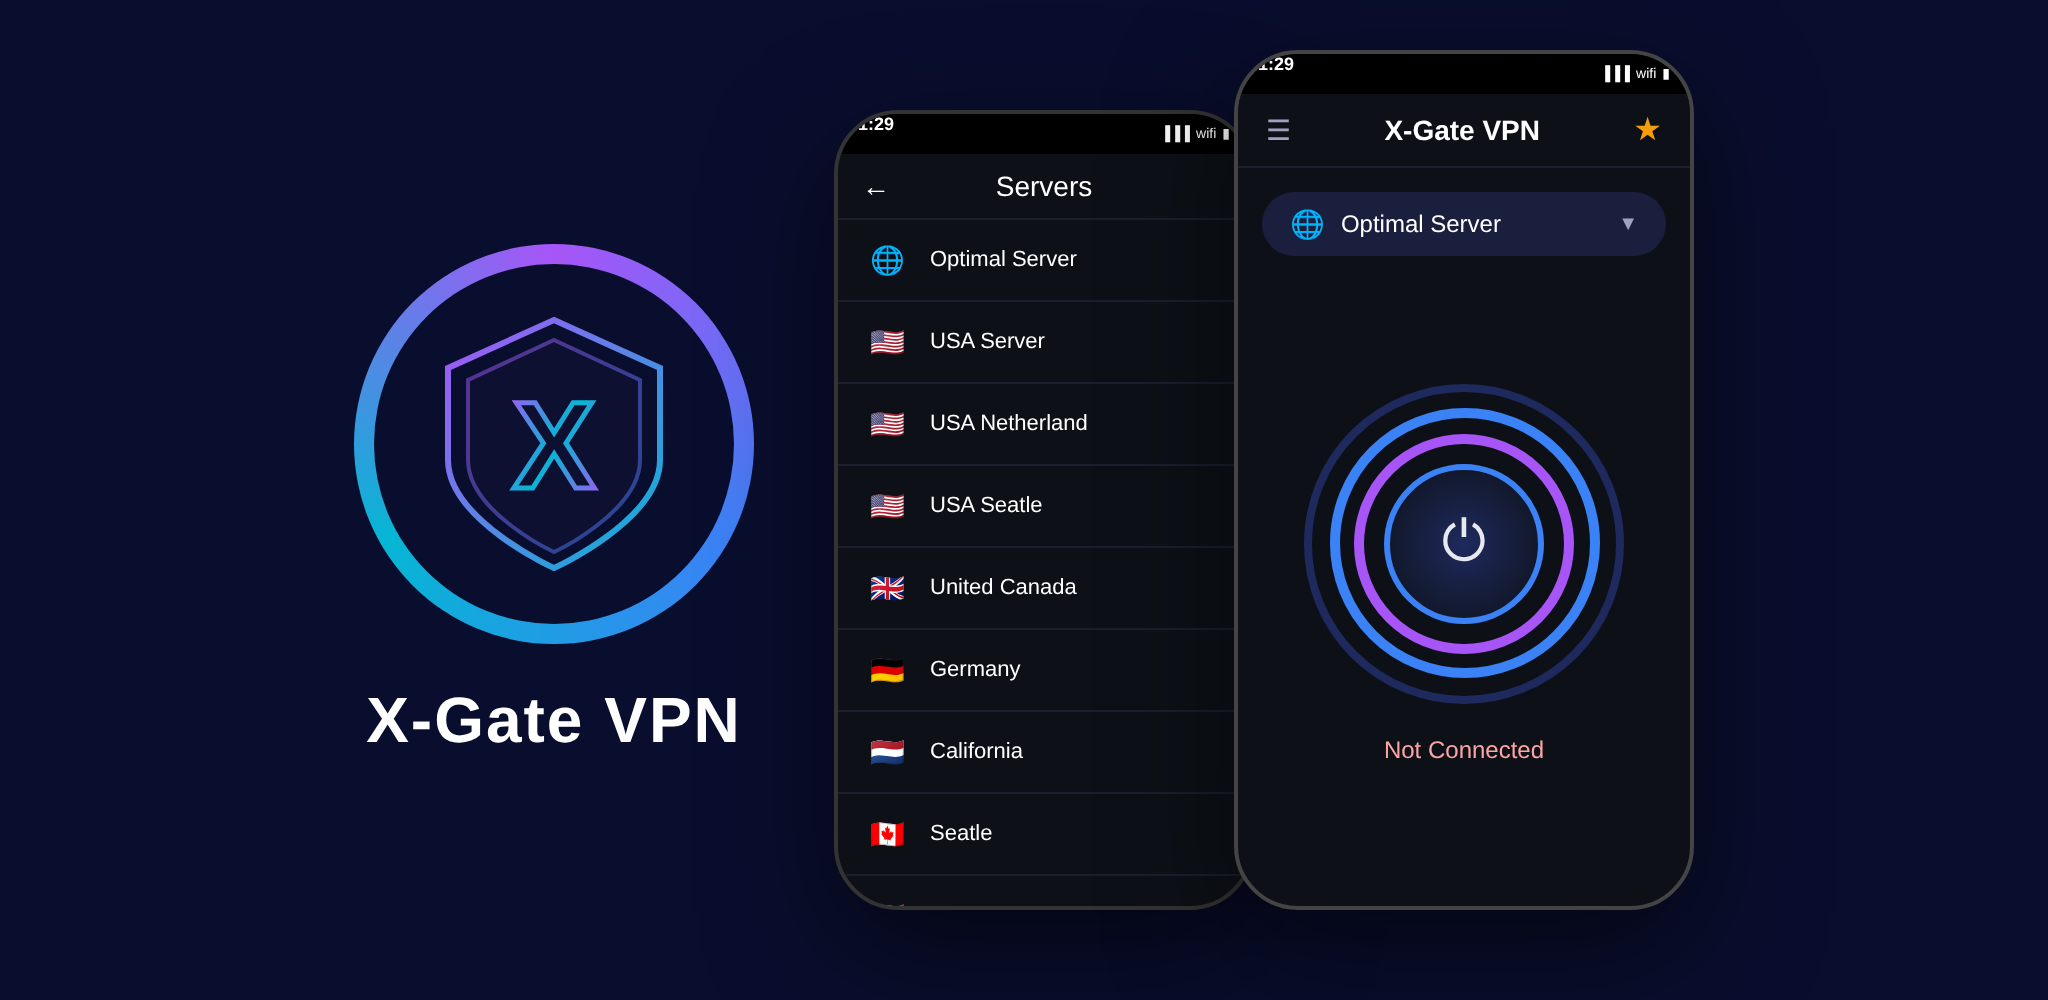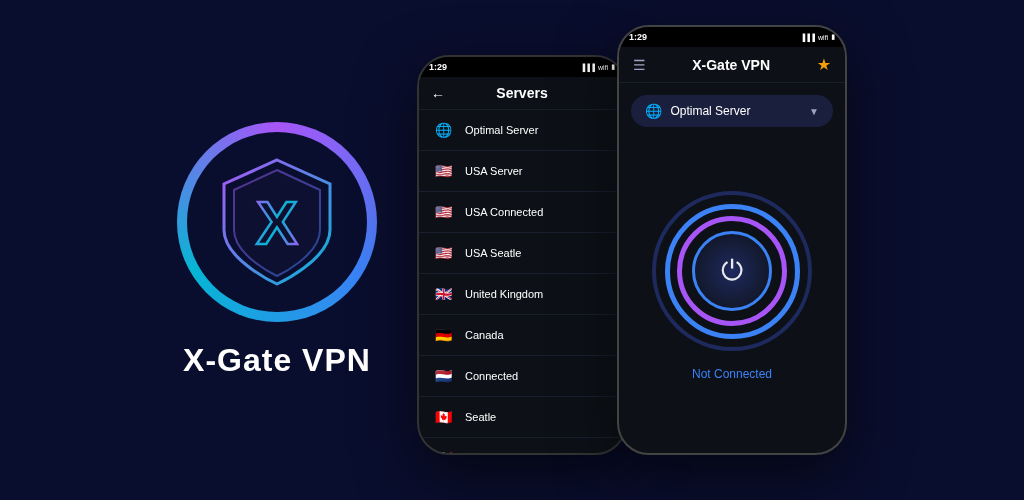--- a/index.html
+++ b/index.html
@@ -105,21 +105,20 @@
       width: 100%;
       height: 100%;
       display: flex;
       flex-direction: column;
     }
 
     .phone-status-bar {
       height: 20px;
       background: #000;
       display: flex;
-      align-items: center;
       justify-content: space-between;
       padding: 0 10px;
     }
 
     .status-time {
       color: white;
       font-size: 9px;
       font-weight: bold;
     }
 
@@ -147,21 +146,21 @@
     .phone-back-btn {
       position: absolute;
       left: 12px;
       color: white;
       font-size: 14px;
     }
 
     .phone-header-title {
       color: white;
       font-size: 14px;
-      font-weight: 700;
+      font-weight: 400;
     }
 
     .server-list {
       flex: 1;
       overflow: hidden;
     }
 
     .server-item {
       display: flex;
       align-items: center;
@@ -313,21 +312,21 @@
       z-index: 1;
     }
 
     .power-icon {
       color: white;
       font-size: 28px;
       opacity: 0.9;
     }
 
     .not-connected-text {
-      color: #3b82f6;
+      color: #fca5a5;
       font-size: 12px;
     }
   </style>
 </head>
 <body>
 
 <div class="container">
 
   <div class="logo-section">
     <div class="shield-wrapper">
@@ -379,37 +378,37 @@
         <div class="server-item">
       <div class="server-flag">🌐</div>
       <span class="server-name">Optimal Server</span>
     </div>
             <div class="server-item">
       <div class="server-flag">🇺🇸</div>
       <span class="server-name">USA Server</span>
     </div>
             <div class="server-item">
       <div class="server-flag">🇺🇸</div>
-      <span class="server-name">USA Connected</span>
+      <span class="server-name">USA Netherland</span>
     </div>
             <div class="server-item">
       <div class="server-flag">🇺🇸</div>
       <span class="server-name">USA Seatle</span>
     </div>
             <div class="server-item">
       <div class="server-flag">🇬🇧</div>
-      <span class="server-name">United Kingdom</span>
+      <span class="server-name">United Canada</span>
     </div>
             <div class="server-item">
       <div class="server-flag">🇩🇪</div>
-      <span class="server-name">Canada</span>
+      <span class="server-name">Germany</span>
     </div>
             <div class="server-item">
       <div class="server-flag">🇳🇱</div>
-      <span class="server-name">Connected</span>
+      <span class="server-name">California</span>
     </div>
             <div class="server-item">
       <div class="server-flag">🇨🇦</div>
       <span class="server-name">Seatle</span>
     </div>
             <div class="server-item">
       <div class="server-flag">🇫🇷</div>
       <span class="server-name">France</span>
     </div>
           </div>

